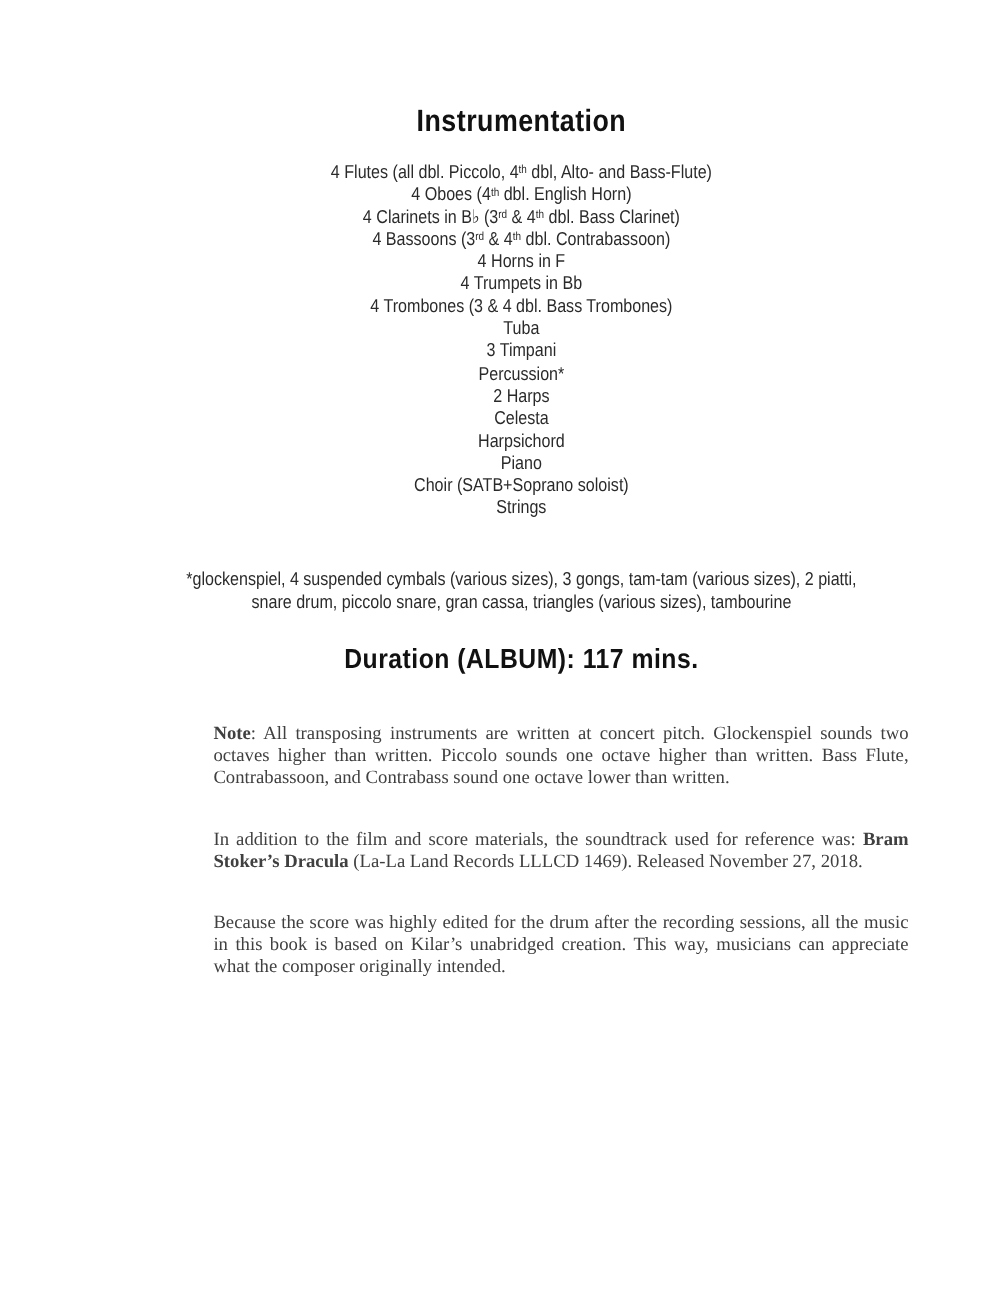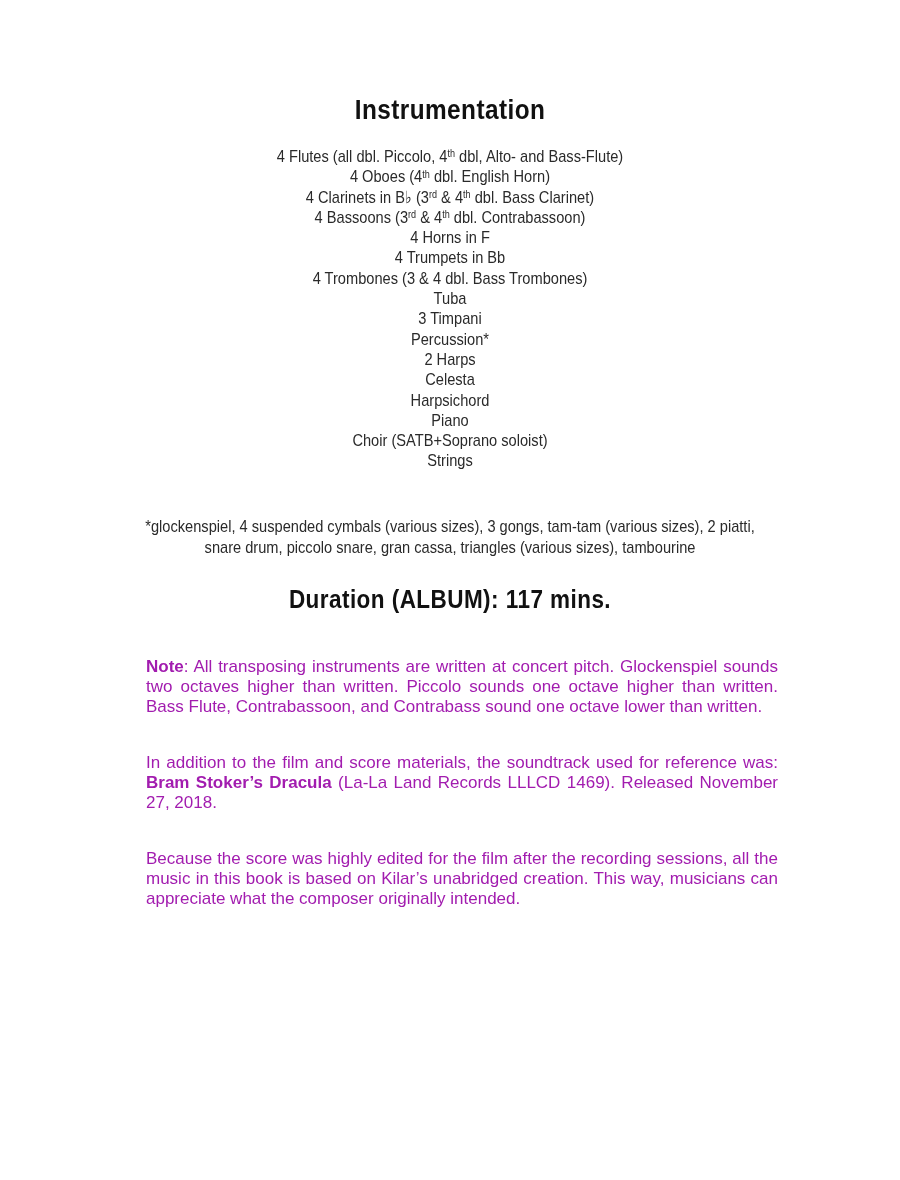--- a/index.html
+++ b/index.html
@@ -5,20 +5,21 @@
   * { box-sizing: border-box; }
   html, body { margin: 0; padding: 0; background: #ffffff; }
   .page {
     position: relative;
     width: 900px;
     height: 1180px;
     margin: 0 auto;
     background: #ffffff;
     color: #1c1c1c;
     overflow: hidden;
+    padding-left: 48px;
   }
   
   .title {
     margin: 94px 0 0 0;
     text-align: center;
     font-family: "Liberation Sans", sans-serif;
     font-weight: bold;
     font-size: 28px;
     line-height: 31px;
     letter-spacing: 0.5px;
@@ -66,25 +67,25 @@
     line-height: 0;
     position: relative;
     top: -0.45em;
     vertical-align: baseline;
   }
   
   .bodytext {
     position: relative;
     margin: 44px 0 0 146px;
     width: 632px;
-    font-family: Liberation Sans, sans-serif;
+    font-family: Liberation Serif, serif;
     font-size: 17px;
     line-height: 20px;
     text-align: justify;
-    color: #a21caf;
+    color: #404040;
   }
   .bodytext .para + .para { margin-top: 36px; }
   .b { font-weight: bold; }
 </style>
 </head>
 <body>
 
 <div class="page">
 
   <h1 class="title">Instrumentation</h1>
@@ -111,16 +112,16 @@
   <div class="footnote">
       <div class="line"><span>*glockenspiel, 4 suspended cymbals (various sizes), 3 gongs, tam-tam (various sizes), 2 piatti,</span></div>
       <div class="line"><span>snare drum, piccolo snare, gran cassa, triangles (various sizes), tambourine</span></div>
     </div>
 
   <h2 class="duration">Duration (ALBUM): 117 mins.</h2>
 
   <div class="bodytext">
       <div class="para"><span class="b">Note</span><span>: All transposing instruments are written at concert pitch. Glockenspiel sounds two octaves higher than written. Piccolo sounds one octave higher than written. Bass Flute, Contrabassoon, and Contrabass sound one octave lower than written.</span></div>
       <div class="para"><span>In addition to the film and score materials, the soundtrack used for reference was: </span><span class="b">Bram Stoker’s Dracula</span><span> (La-La Land Records LLLCD 1469). Released November 27, 2018.</span></div>
-      <div class="para"><span>Because the score was highly edited for the film after the recording sessions, all the music in this book is based on Kilar’s unabridged creation. This way, musicians can appreciate what the composer originally intended.</span></div>
+      <div class="para"><span>Because the score was highly edited for the drum after the recording sessions, all the music in this book is based on Kilar’s unabridged creation. This way, musicians can appreciate what the composer originally intended.</span></div>
     </div>
 
 </div>
 
 </body></html>

